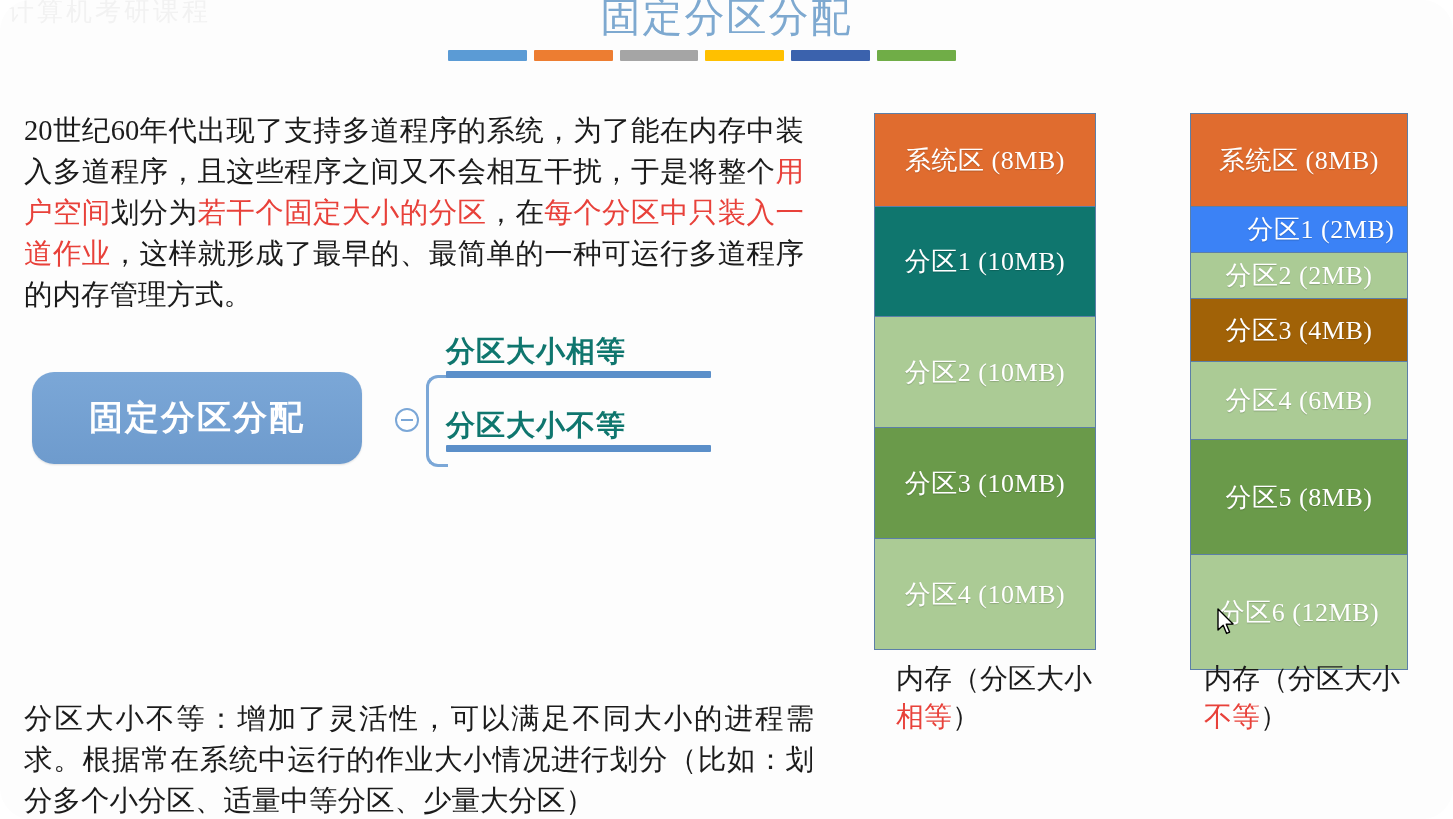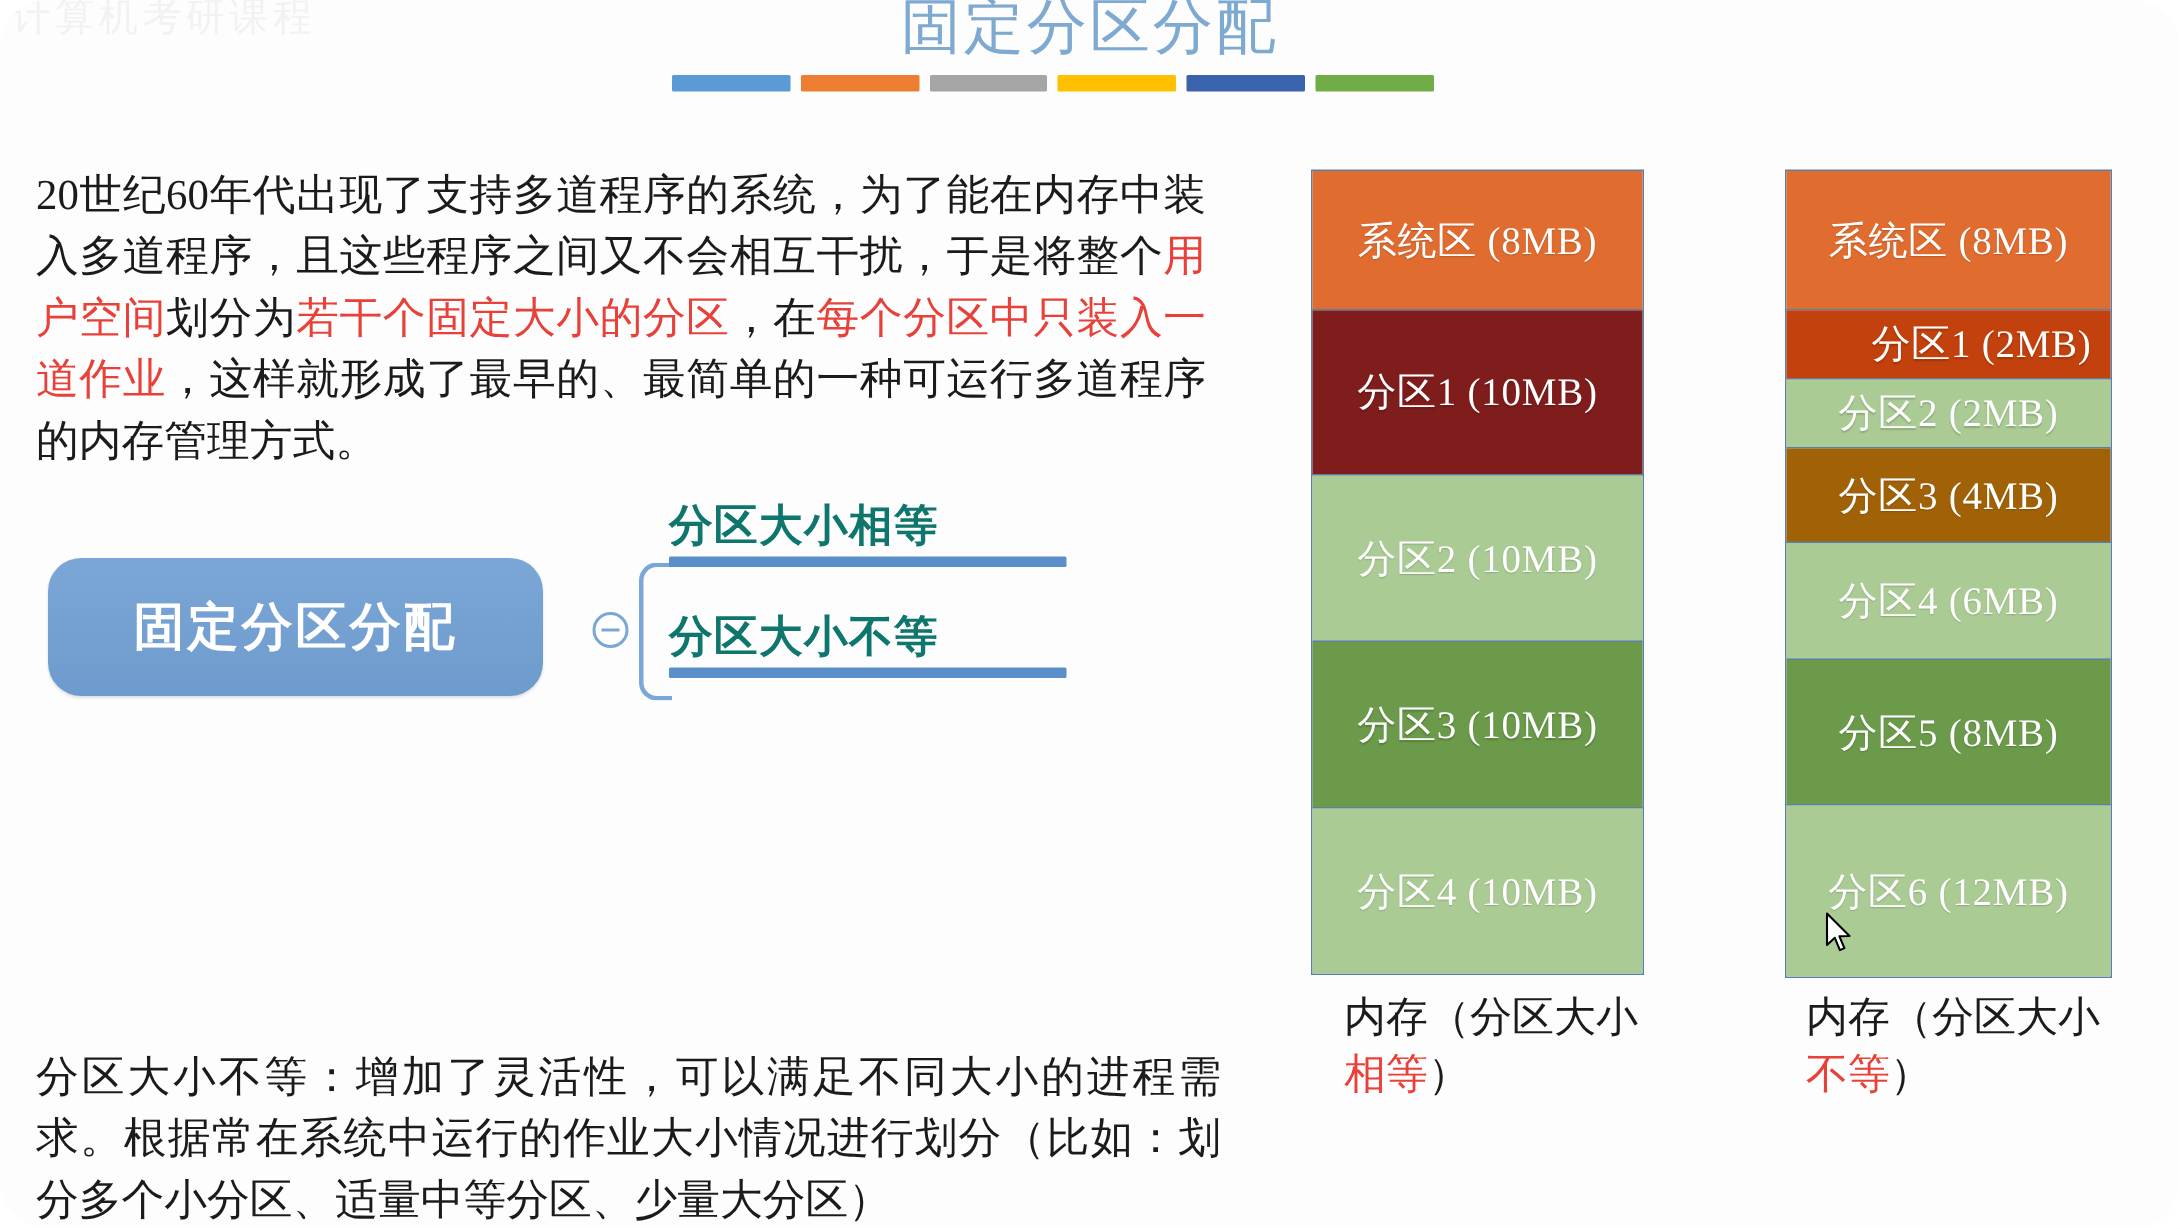--- a/index.html
+++ b/index.html
@@ -213,36 +213,36 @@
       <div class="mm-label">分区大小不等</div>
       <div class="mm-rule"></div>
     </div>
   </div>
 
   <div class="para" id="para3"><span>分区大小不等：增加了灵活性，可以满足不同大小的进程需求。根据常在系统中运行的作业大小情况进行划分（比如：划分多个小分区、适量中等分区、少量大分区）</span></div>
 
   <div class="memfig" id="memfig-equal">
     <div class="memcol">
         <div class="memblock" style="background: rgb(224, 108, 47); height: 93px;">系统区 (8MB)</div>
-        <div class="memblock" style="background: #7f1d1d; height: 110px;">分区1 (10MB)</div>
+        <div class="memblock" style="background: #0f766e; height: 110px;">分区1 (10MB)</div>
         <div class="memblock" style="background: rgb(171, 203, 149); height: 111px;">分区2 (10MB)</div>
         <div class="memblock" style="background: rgb(106, 154, 74); height: 111px;">分区3 (10MB)</div>
         <div class="memblock" style="background: rgb(171, 203, 149); height: 110px;">分区4 (10MB)</div>
       </div>
   </div>
   <div class="caption" id="caption-equal"><span>内存（分区大</span><span>小</span><span class="hl">相等</span><span>）</span></div>
 
   <div class="memfig" id="memfig-unequal">
     <div class="memcol">
         <div class="memblock" style="background: rgb(224, 108, 47); height: 93px;">系统区 (8MB)</div>
-        <div class="memblock" style="background: #c2410c; height: 46px; padding-left: 44px;">分区1 (2MB)</div>
+        <div class="memblock" style="background: #3b82f6; height: 46px; padding-left: 44px;">分区1 (2MB)</div>
         <div class="memblock" style="background: rgb(171, 203, 149); height: 46px;">分区2 (2MB)</div>
         <div class="memblock" style="background: #a16207; height: 63px;">分区3 (4MB)</div>
         <div class="memblock" style="background: rgb(171, 203, 149); height: 78px;">分区4 (6MB)</div>
-        <div class="memblock" style="background: rgb(106, 154, 74); height: 97px;">分区5 (8MB)</div>
+        <div class="memblock" style="background: rgb(106, 154, 74); height: 115px;">分区5 (8MB)</div>
         <div class="memblock" style="background: rgb(171, 203, 149); height: 114px;">分区6 (12MB)</div>
       </div>
   </div>
   <div class="caption" id="caption-unequal"><span>内存（分区大</span><span>小</span><span class="hl">不等</span><span>）</span></div>
 
   <svg class="cursor" viewBox="0 0 20 28" style="left: 1216px; top: 608px;">
     <path d="M2 1 L2 22 L7.2 17.2 L10.6 25.4 L13.6 24.1 L10.3 16.2 L17 16 Z" fill="#ffffff" stroke="#000000" stroke-width="1.4" stroke-linejoin="round"></path>
   </svg>
 
 </div>

